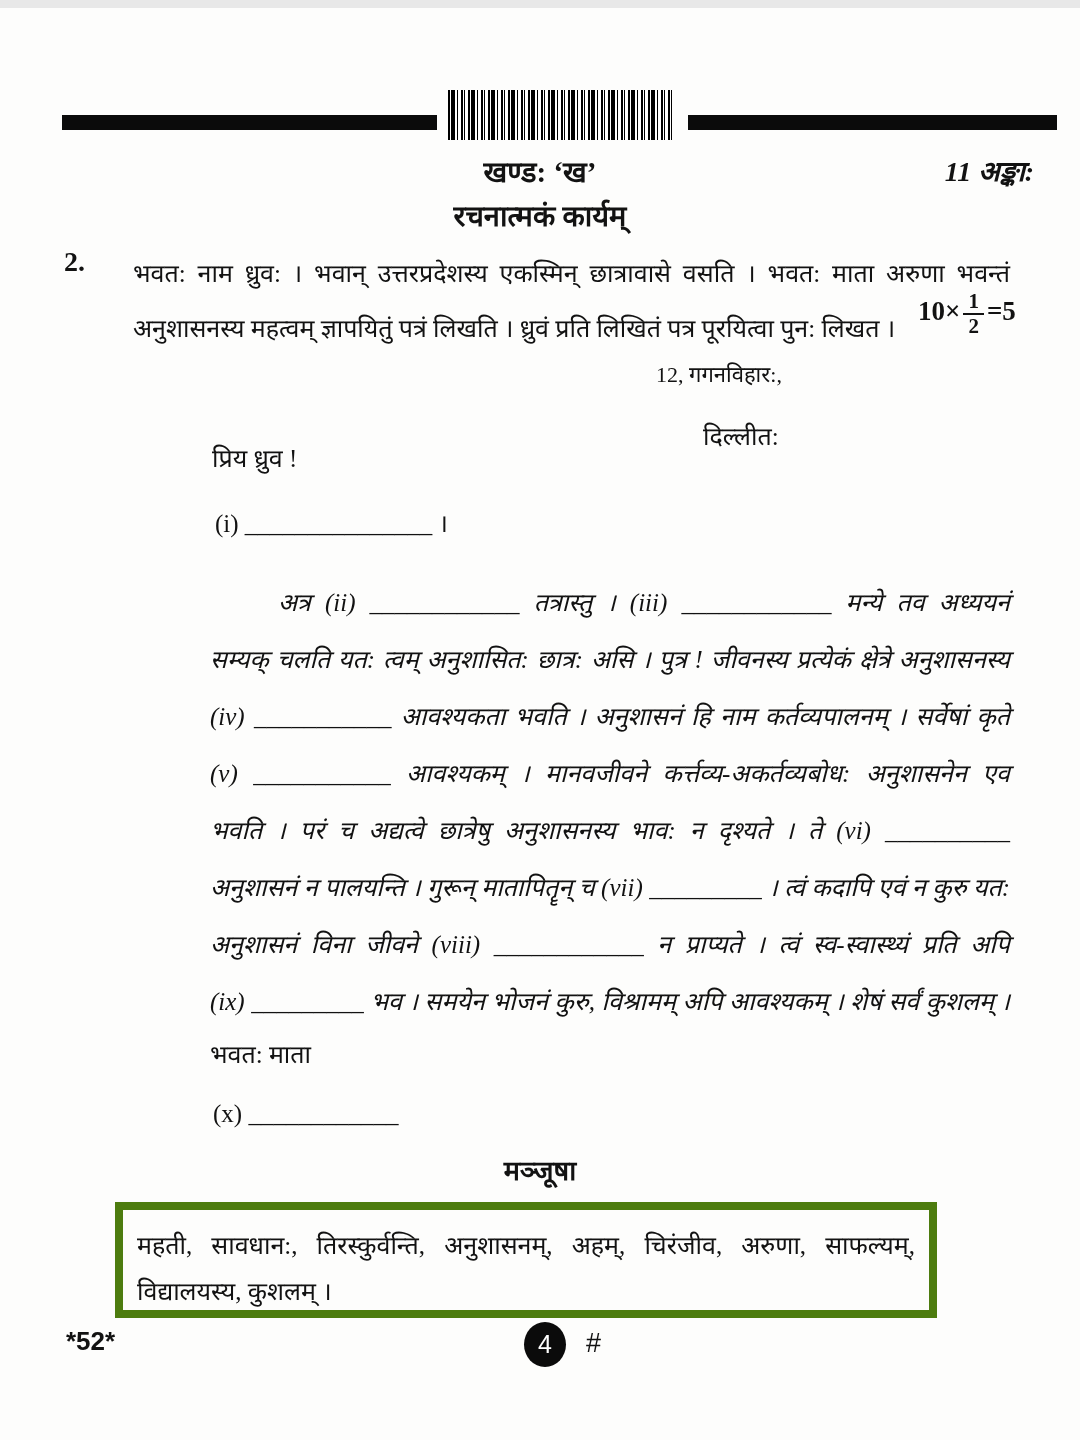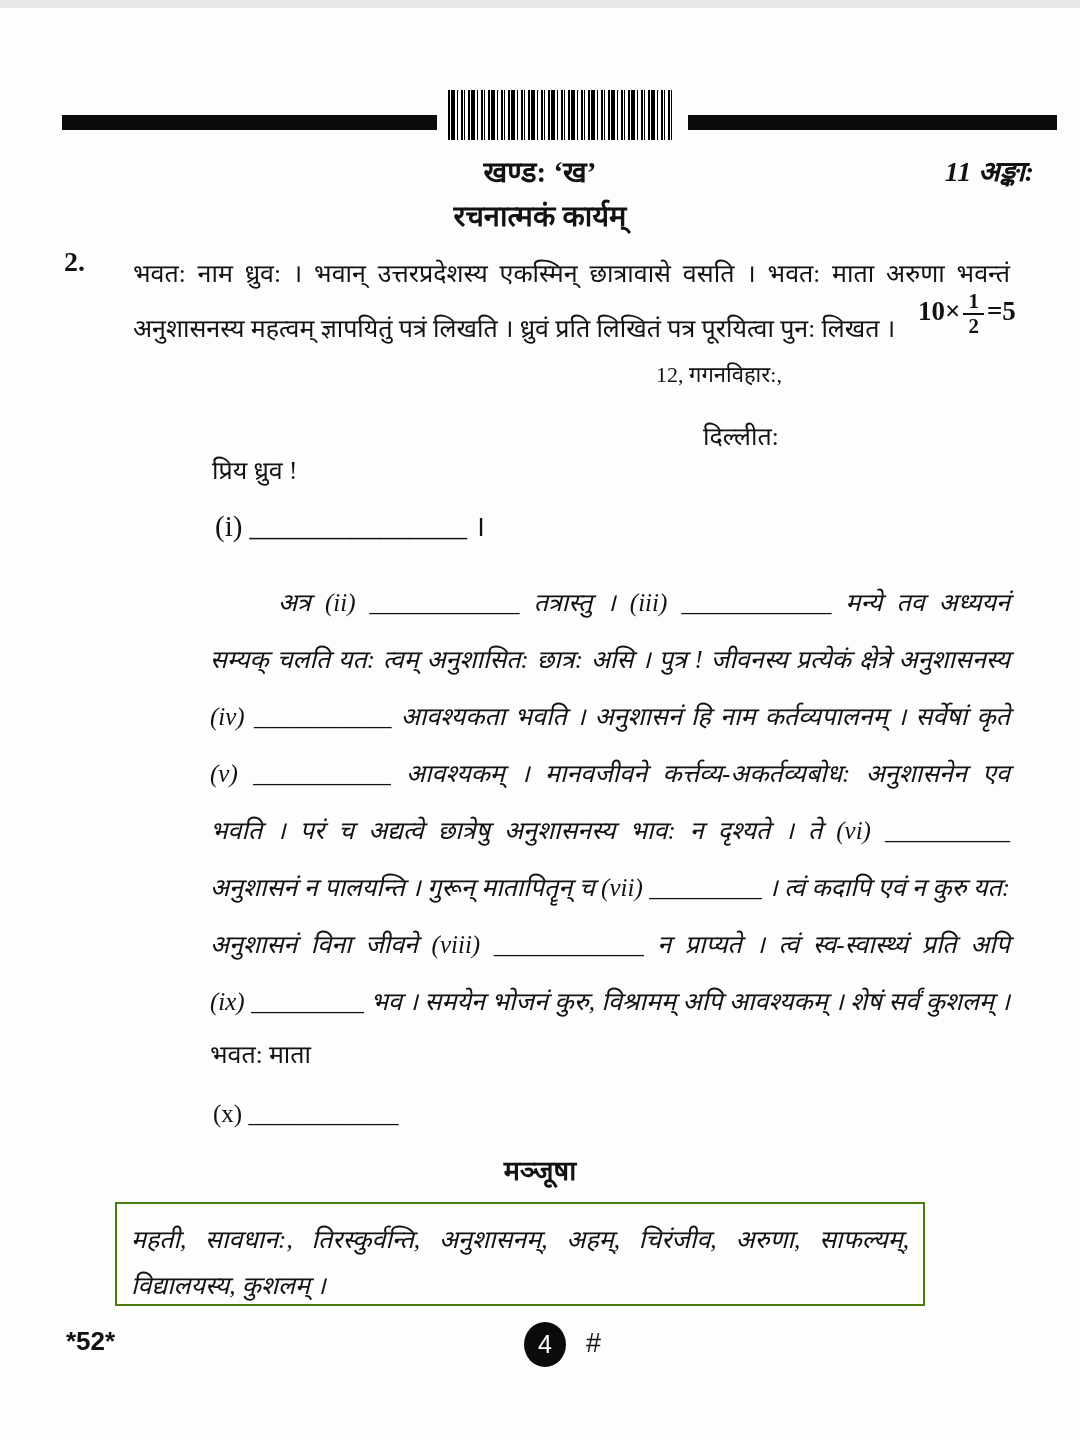--- a/index.html
+++ b/index.html
@@ -45,39 +45,39 @@
     position:absolute; top:282px; left:918px; font-size:27px;
     font-weight:bold; white-space:nowrap;
   }
   .frac { display:inline-flex; flex-direction:column; vertical-align:middle;
           font-size:21px; line-height:1.1; text-align:center; margin:0 3px; }
   .frac .num { border-bottom:2px solid #121212; padding:0 5px; }
 
   
   .address-1 { position:absolute; top:350px; left:656px; font-size:22px; }
   .address-2 { position:absolute; top:410px; left:703px; font-size:25px;text-align:center; }
-  .salutation { position:absolute; top:444px; left:212px; font-size:25px; }
-  .blank-i    { position:absolute; top:497px; left:215px; font-size:29px; }
+  .salutation { position:absolute; top:432px; left:212px; font-size:25px; }
+  .blank-i    { position:absolute; top:497px; left:215px; font-size:25px; }
   .letter-body {
     position:absolute; top:566px; left:210px; width:800px;
     font-size:25px; line-height:57px;font-style:italic;
   }
   .letter-body .line { text-align:justify; text-align-last:justify; }
   .letter-body .line.indent { text-indent:68px; }
   .signoff  { position:absolute; top:1028px; left:210px; font-size:25px; }
   .blank-x  { position:absolute; top:1092px; left:213px; font-size:25px; }
 
   
   .manjusha-title {
     position:absolute; top:1143px; left:0; width:1080px; text-align:center;
     font-size:27px; font-weight:bold;
   }
   .word-box {
     position:absolute; top:1194px; left:115px; width:778px; height:74px;
-    border:2px solid #4d7c0f; padding:13px 14px; font-size:25px; line-height:46px;font-style:italic;
+    border:8px solid #4d7c0f; padding:13px 14px; font-size:25px; line-height:46px;
   }
 
   
   .footer-code { position:absolute; top:1318px; left:66px;
                  font-family:"Liberation Sans","DejaVu Sans",sans-serif;
                  font-size:26px; font-weight:bold; }
   .page-badge {
     position:absolute; top:1314px; left:524px; width:42px; height:45px;
     background:#0b0b0b; border-radius:50%;
     display:flex; align-items:center; justify-content:center;

